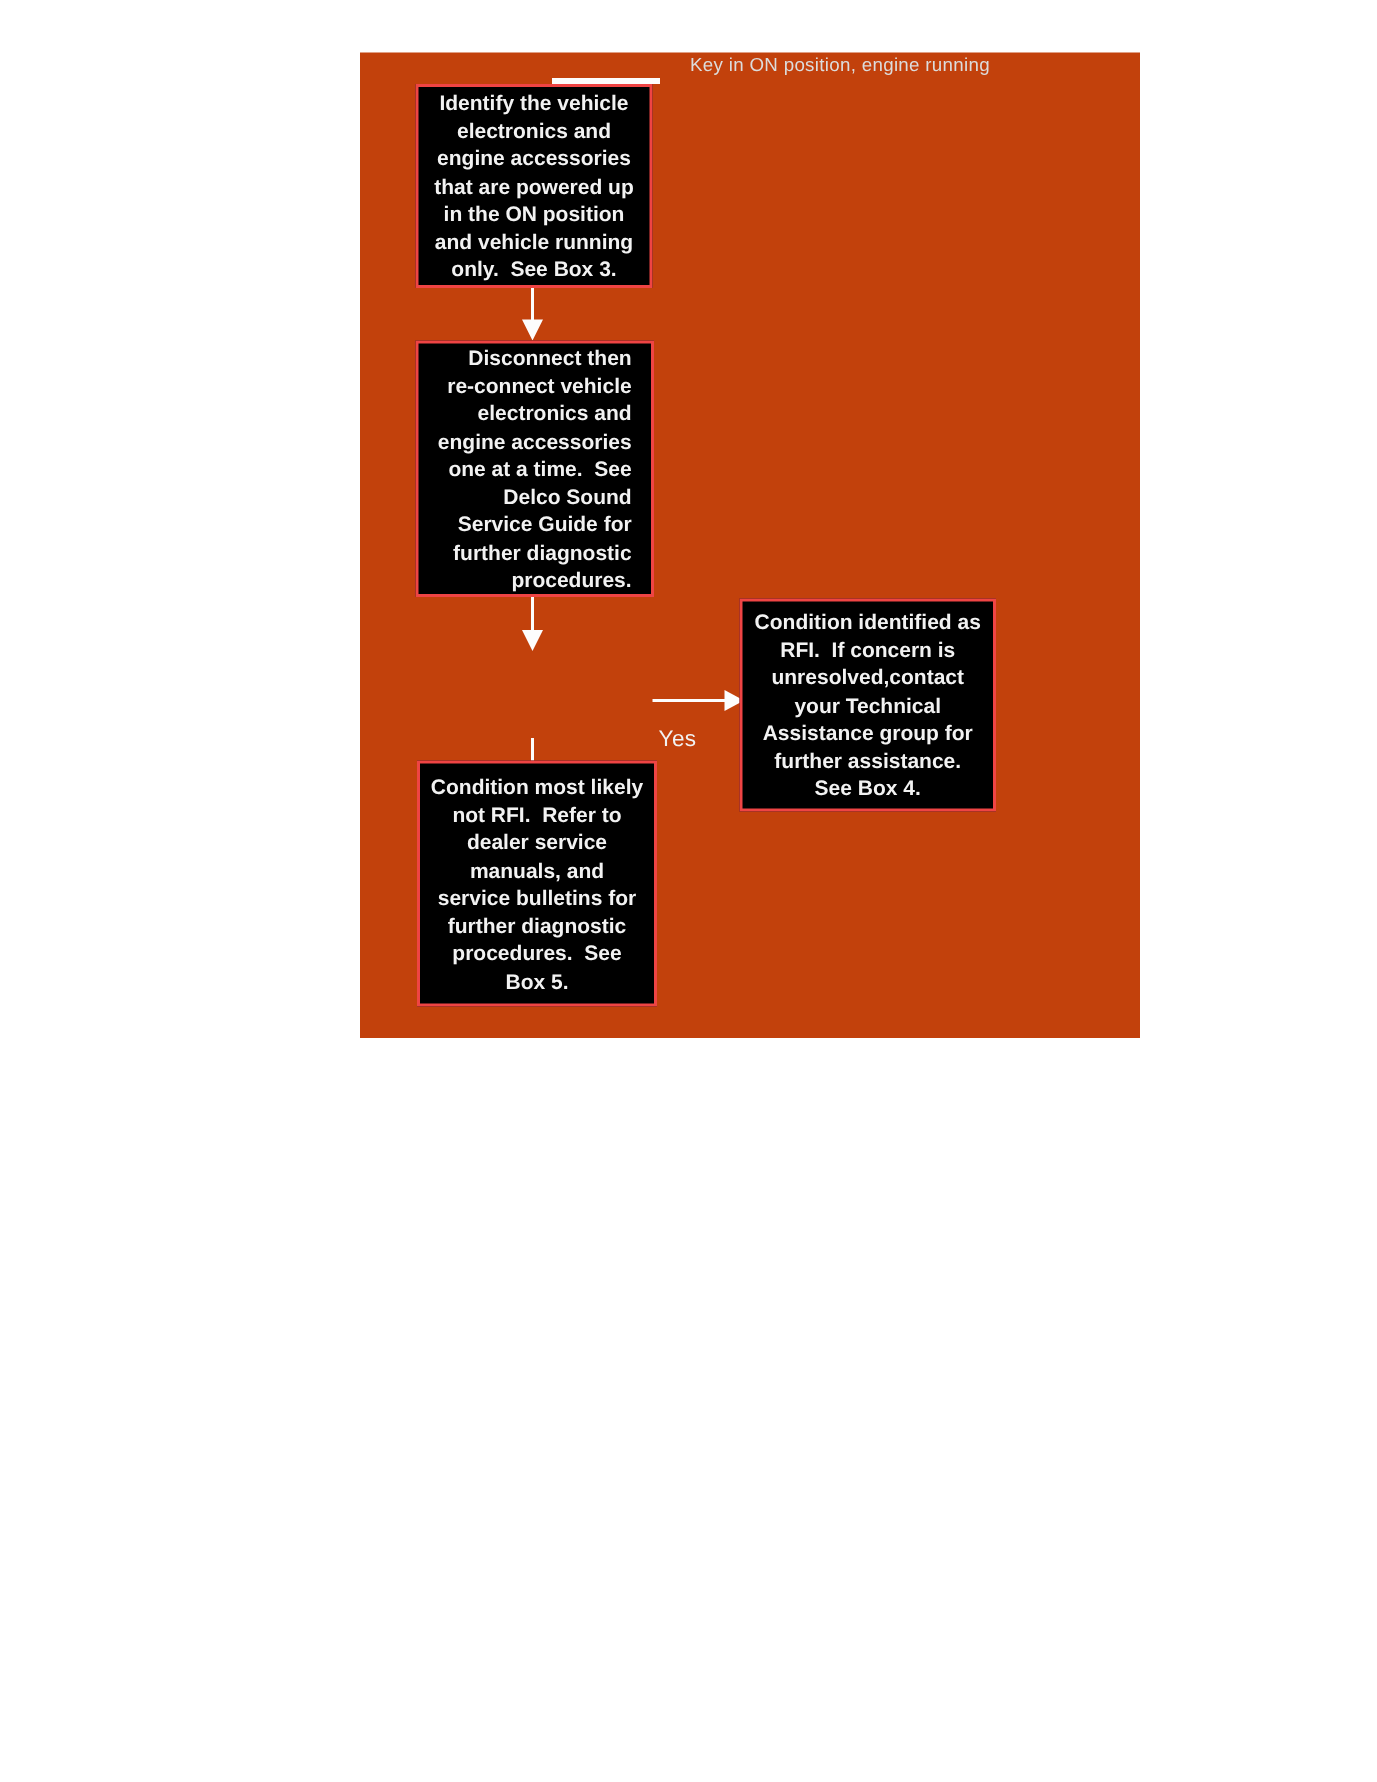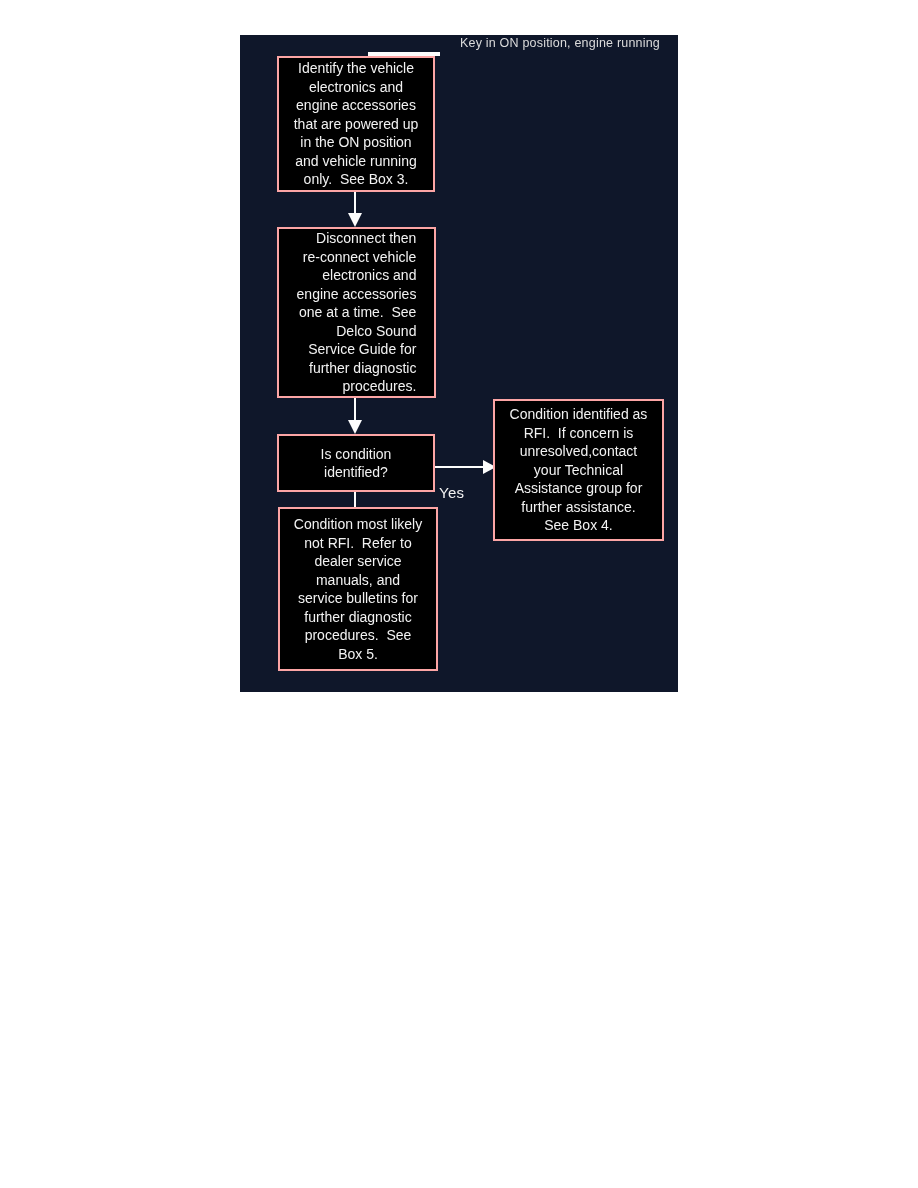--- a/index.html
+++ b/index.html
@@ -6,43 +6,44 @@
   html, body {
     width: 918px; height: 1188px;
     background: #ffffff;
     font-family: "Liberation Sans", sans-serif;
     position: relative;
     overflow: hidden;
   }
   .panel {
     position: absolute;
     left: 240px; top: 35px;
-    width: 438px; height: 657px;
-    background: #0f172a;
+    width: 520px; height: 657px;
+    background: #c2410c;
   }
   .caption {
     position: absolute;
     left: 220px; top: 1px;
     font-size: 12.5px;
     color: #dcdcdc;
     letter-spacing: 0.2px;
     white-space: nowrap;
   }
   .flow-box {
     position: absolute;
-    border: 2px solid #fca5a5;
+    border: 2px solid #ef4444;
     background: #000000;
     color: #f2f2f2;
     font-size: 14px;
     line-height: 18.5px;
     text-align: center;
     white-space: pre-wrap;
     display: flex;
     align-items: center;
     justify-content: center;
+    font-weight: bold;
   }
   .box1 { left: 37px;  top: 21px;  width: 158px; height: 136px; }
   .box2 { left: 37px;  top: 192px; width: 159px; height: 171px; text-align: right; }
   .box3 { left: 37px;  top: 399px; width: 158px; height: 58px; }
   .box4 { left: 253px; top: 364px; width: 171px; height: 142px; }
   .box5 { left: 38px;  top: 472px; width: 160px; height: 164px; }
   .vline {
     position: absolute;
     width: 2px;
     background: #fdfdfd;
@@ -116,22 +117,20 @@
 engine accessories
 one at a time.  See
 Delco Sound
 Service Guide for
 further diagnostic
 procedures.</div>
 
   <div class="vline a2"></div>
   <div class="head-down a2"></div>
 
-  <div class="flow-box box3">Is condition
-identified?</div>
 
   <div class="branch-label yes">Yes</div>
   <div class="hline yes"></div>
   <div class="head-right"></div>
 
   <div class="flow-box box4">Condition identified as
 RFI.  If concern is
 unresolved,contact
 your Technical
 Assistance group for

